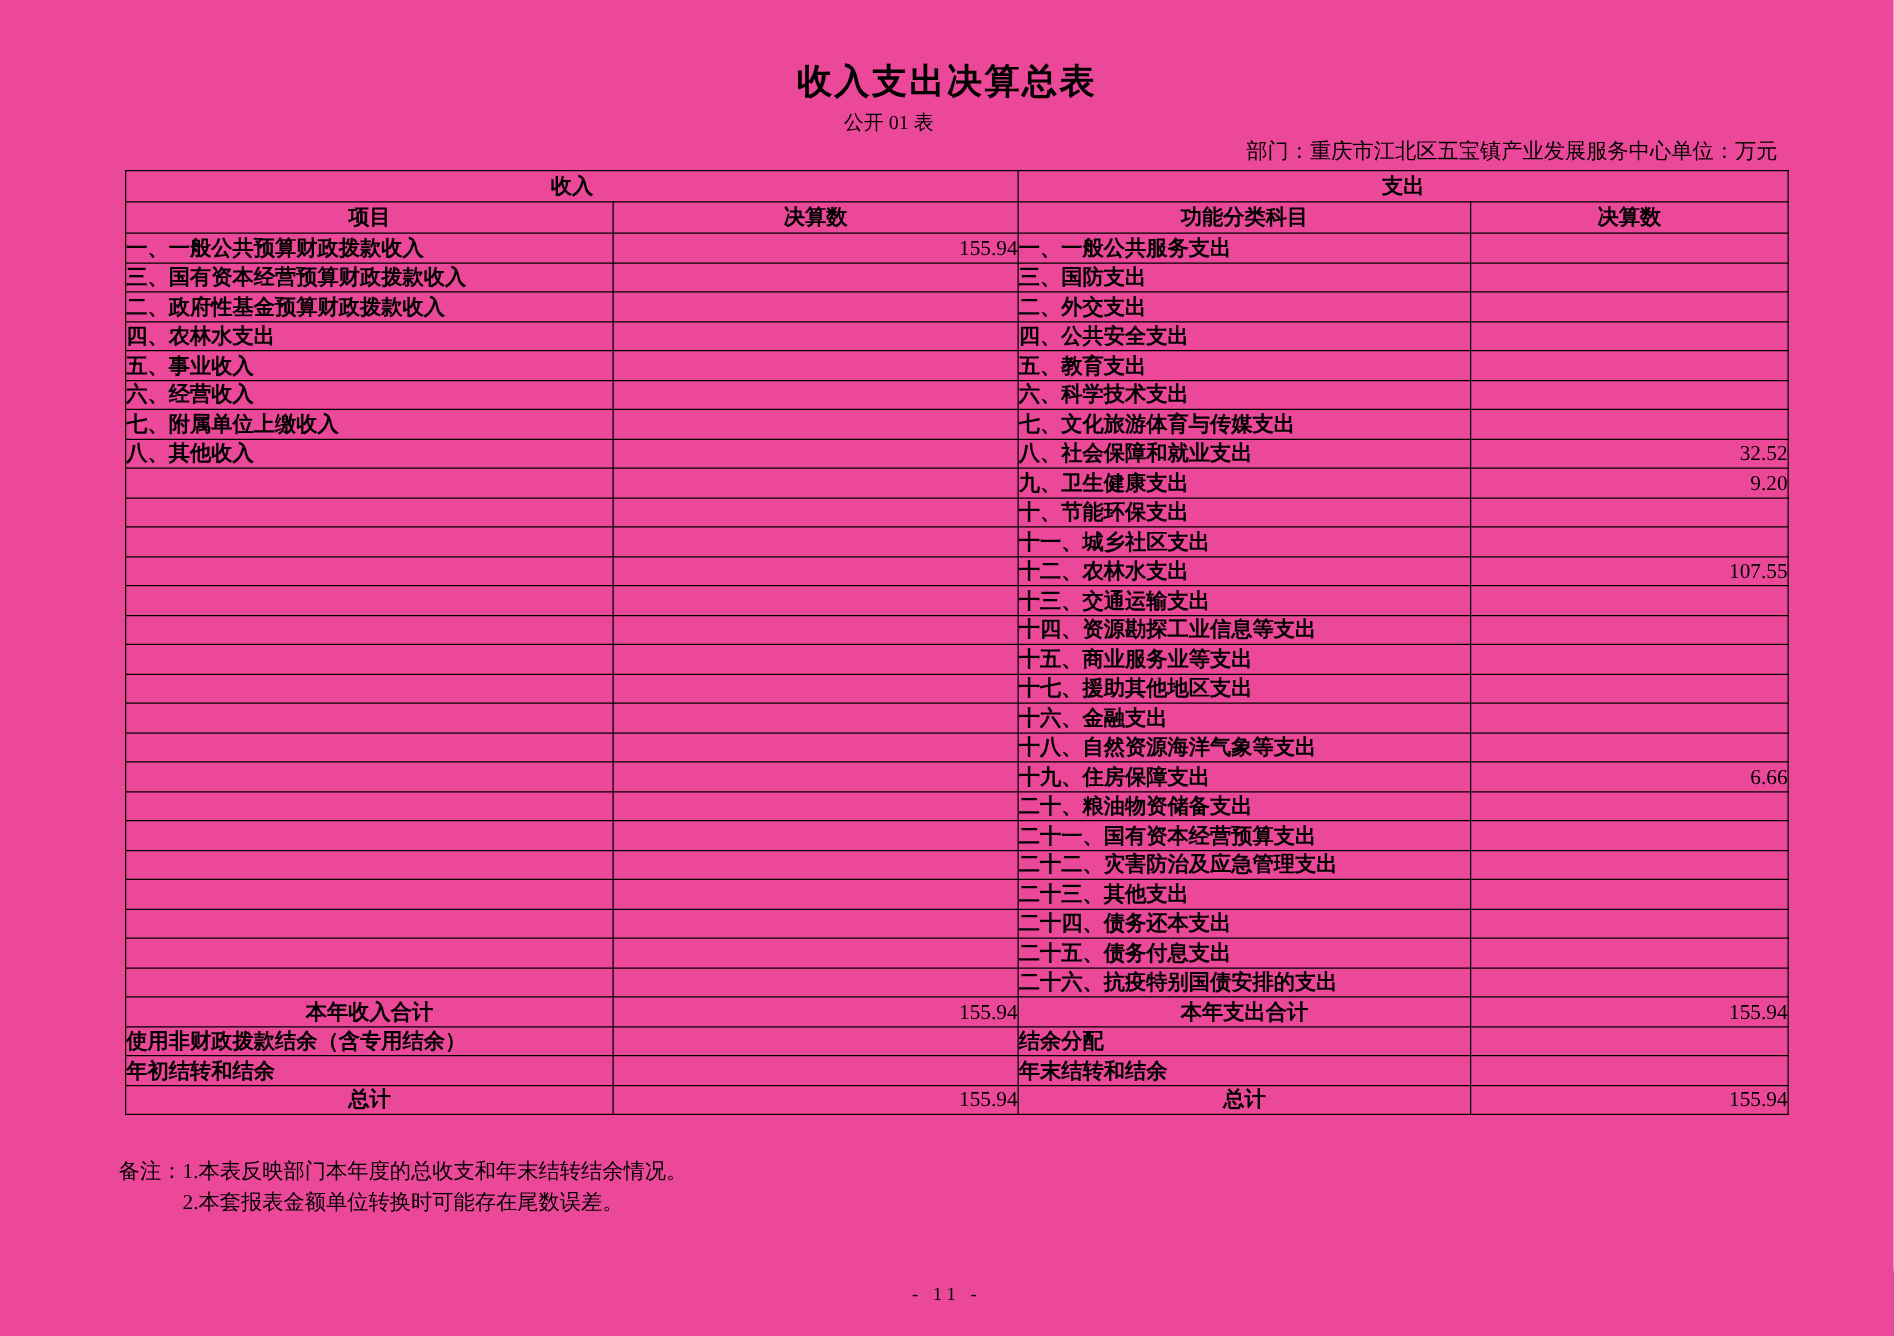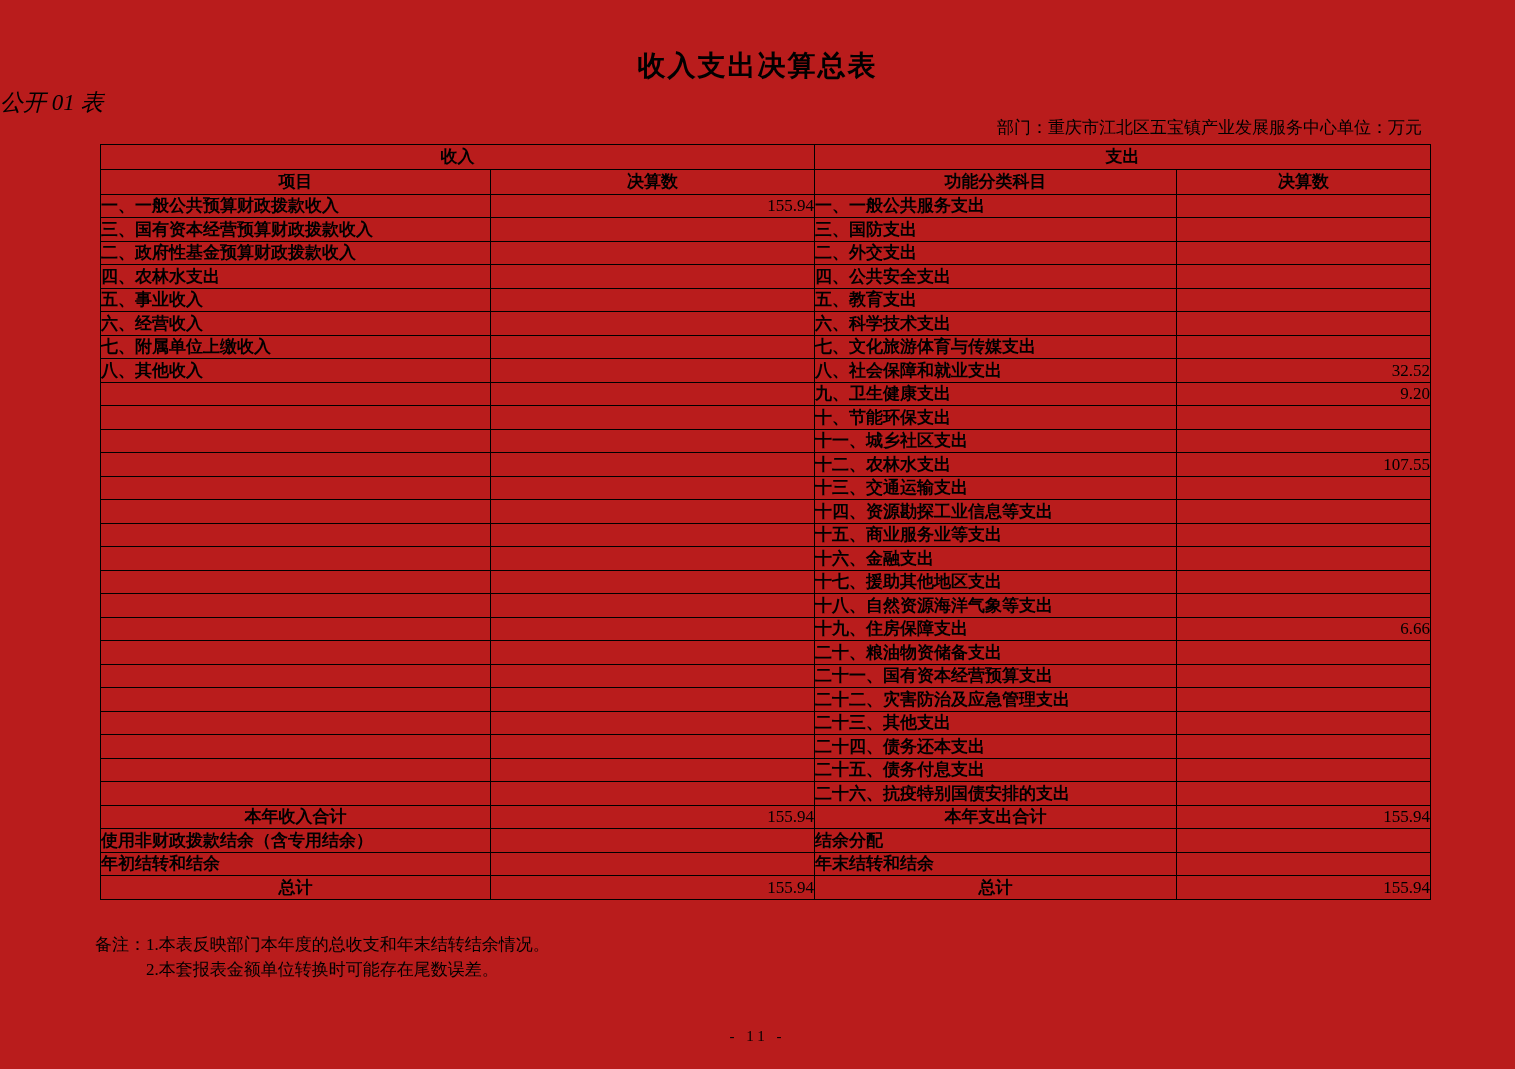--- a/index.html
+++ b/index.html
@@ -1,39 +1,38 @@
 <!DOCTYPE html>
 <html><head>
 <meta charset="utf-8">
 <style>
   * { margin: 0; padding: 0; box-sizing: border-box; }
   html, body { background: #ffffff; }
   .page {
     position: relative;
     width: 1515px;
     height: 1069px;
-    background: #b91c1c;
+    background: #ec4899;
     color: #000000;
     font-family: "Liberation Serif", "DejaVu Serif", serif;
     overflow: hidden;
   }
   .doc-title {
     padding-top: 50px;
     text-align: center;
     font-size: 28px;
     font-weight: bold;
     letter-spacing: 2px;
     line-height: 1.15;
   }
   .table-code {
     margin: 8px 93px 0 0;
-    text-align: left;
-    font-size: 23px;
+    text-align: center;
+    font-size: 16px;
     line-height: 1.1;
-    font-style: italic;
   }
   .dept-row {
     display: flex;
     justify-content: flex-end;
     margin: 3px 93px 5px 95px;
     font-size: 17px;
     line-height: 1.2;
   }
   table.budget {
     margin-left: 100px;
@@ -202,27 +201,27 @@
         </tr>
         <tr>
           <td class="item-cell"></td>
           <td class="amount-cell"></td>
           <td class="item-cell">十五、商业服务业等支出</td>
           <td class="amount-cell"></td>
         </tr>
         <tr>
           <td class="item-cell"></td>
           <td class="amount-cell"></td>
+          <td class="item-cell">十七、援助其他地区支出</td>
+          <td class="amount-cell"></td>
+        </tr>
+        <tr>
+          <td class="item-cell"></td>
+          <td class="amount-cell"></td>
           <td class="item-cell">十六、金融支出</td>
-          <td class="amount-cell"></td>
-        </tr>
-        <tr>
-          <td class="item-cell"></td>
-          <td class="amount-cell"></td>
-          <td class="item-cell">十七、援助其他地区支出</td>
           <td class="amount-cell"></td>
         </tr>
         <tr>
           <td class="item-cell"></td>
           <td class="amount-cell"></td>
           <td class="item-cell">十八、自然资源海洋气象等支出</td>
           <td class="amount-cell"></td>
         </tr>
         <tr>
           <td class="item-cell"></td>

